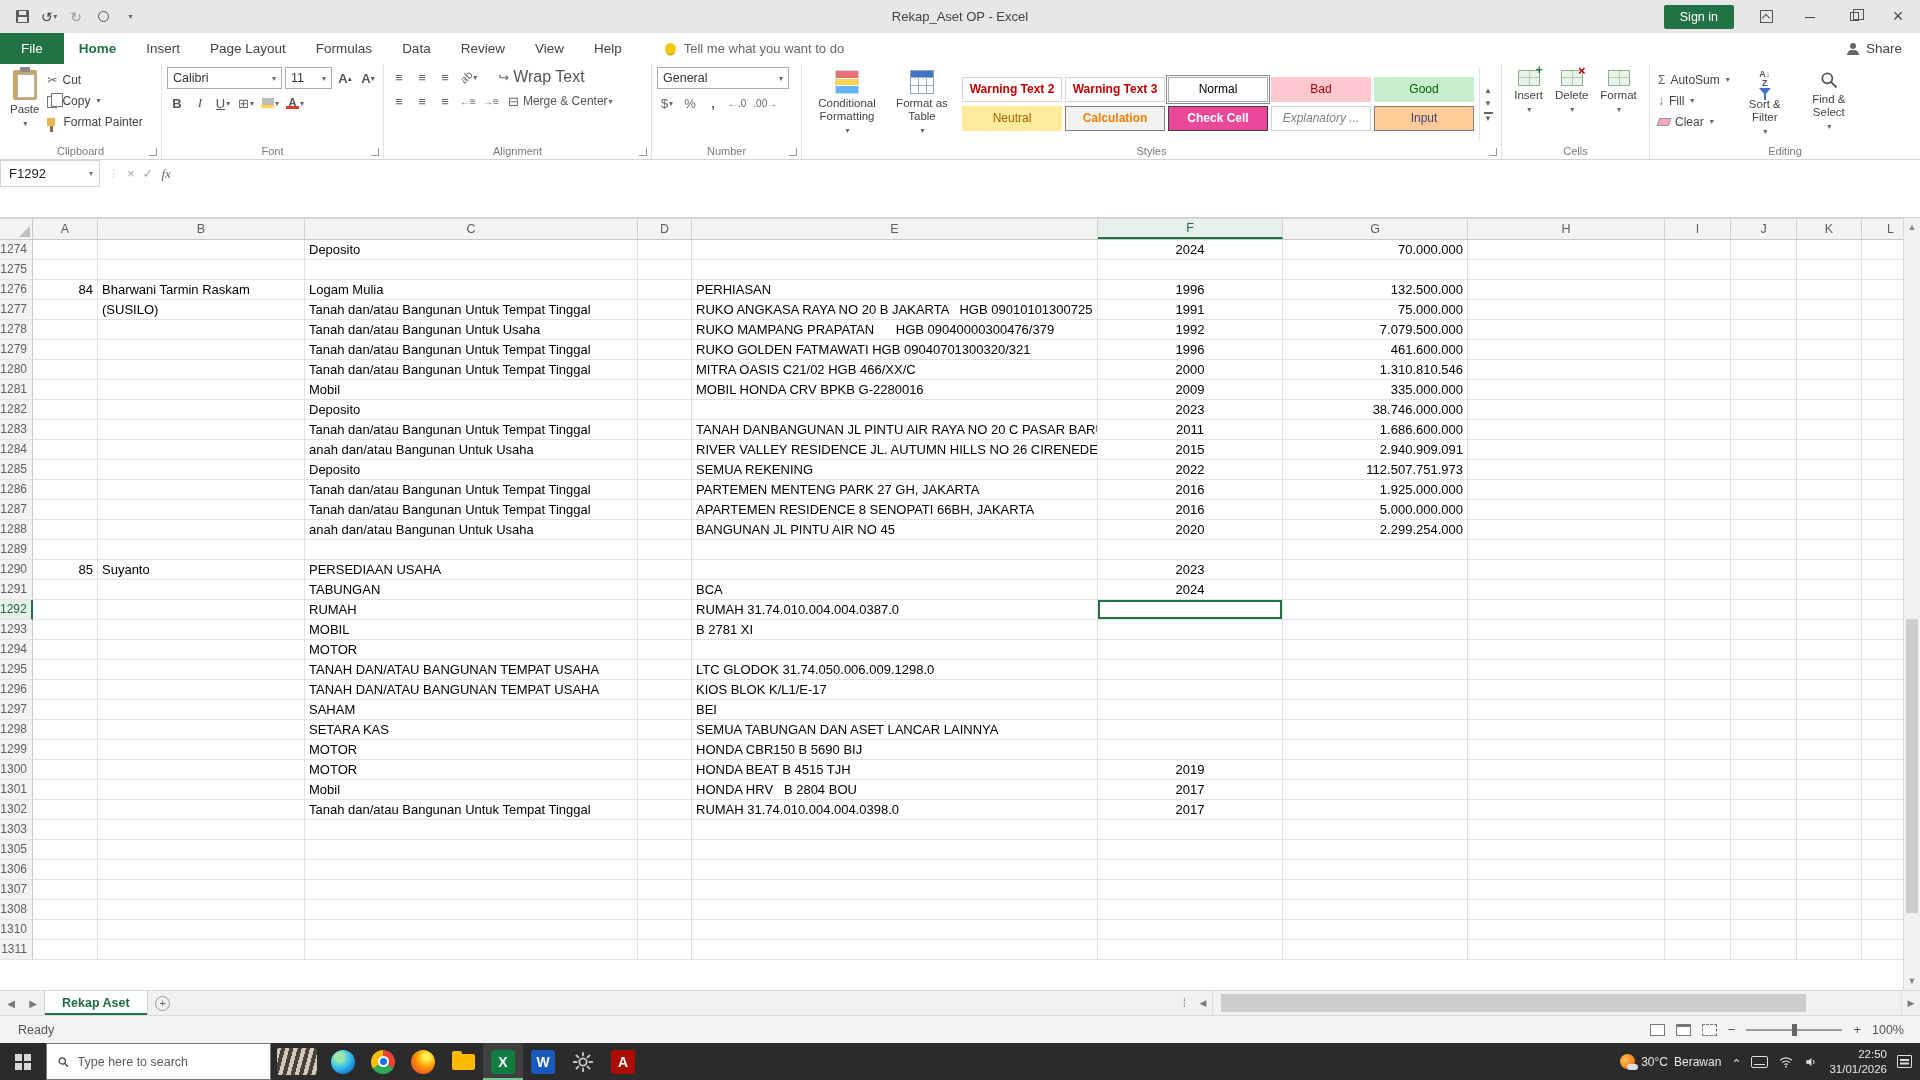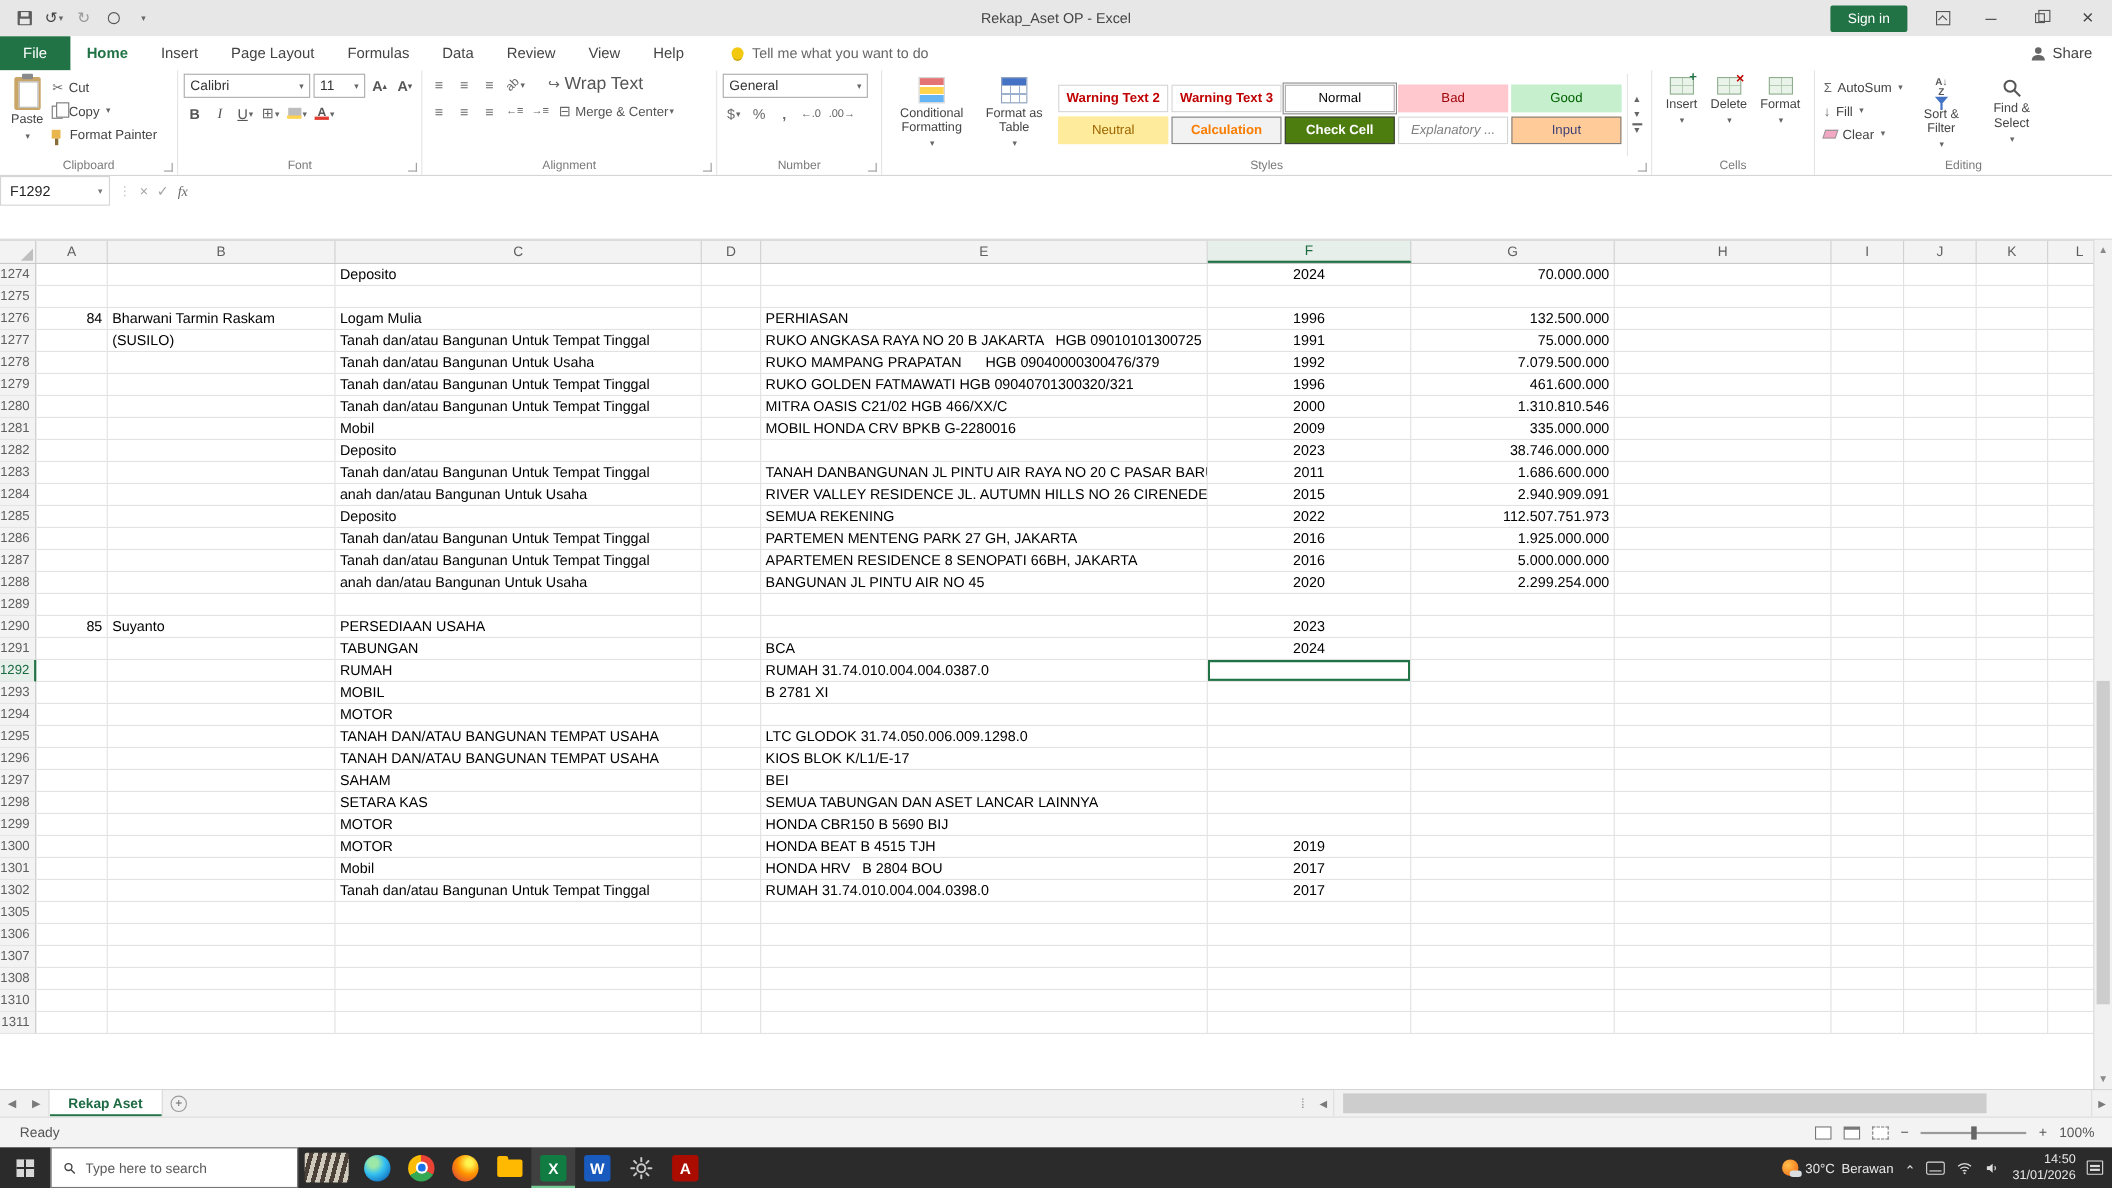--- a/index.html
+++ b/index.html
@@ -391,21 +391,21 @@
           <span class="car">▾</span>
         </div>
         <div class="gal">
             <div class="chip" style="color: rgb(192, 0, 0); background: rgb(255, 255, 255); border-color: rgb(213, 213, 213); font-weight: bold;">Warning Text 2</div>
             <div class="chip" style="color: rgb(192, 0, 0); background: rgb(255, 255, 255); border-color: rgb(213, 213, 213); font-weight: bold;">Warning Text 3</div>
             <div class="chip chip-sel" style="color: rgb(0, 0, 0); background: rgb(255, 255, 255); border-color: rgb(171, 171, 171);">Normal</div>
             <div class="chip" style="color: rgb(156, 0, 6); background: rgb(255, 199, 206); border-color: rgb(255, 199, 206);">Bad</div>
             <div class="chip" style="color: rgb(0, 97, 0); background: rgb(198, 239, 206); border-color: rgb(198, 239, 206);">Good</div>
             <div class="chip" style="color: rgb(156, 101, 0); background: rgb(255, 235, 156); border-color: rgb(255, 235, 156);">Neutral</div>
             <div class="chip" style="color: rgb(250, 125, 0); background: rgb(242, 242, 242); border-color: rgb(127, 127, 127); font-weight: bold;">Calculation</div>
-            <div class="chip" style="color: rgb(255, 255, 255); background: #4d7c0f; border-color: rgb(63, 63, 63); font-weight: bold;">Check Cell</div>
+            <div class="chip" style="color: rgb(255, 255, 255); background: #ec4899; border-color: rgb(63, 63, 63); font-weight: bold;">Check Cell</div>
             <div class="chip" style="color: rgb(127, 127, 127); background: rgb(255, 255, 255); border-color: rgb(213, 213, 213); font-style: italic;">Explanatory ...</div>
             <div class="chip" style="color: rgb(63, 63, 118); background: rgb(255, 204, 153); border-color: rgb(127, 127, 127);">Input</div>
           </div>
         <div class="galnav">
           <span>▲</span>
           <span>▼</span>
           <span style="display:flex;flex-direction:column;align-items:center">
               <span class="bar"></span>
               <span style="margin-top:3px">▼</span>
             </span>
@@ -936,20 +936,35 @@
         <div class="cell colE" style="width: 406px;">RUMAH 31.74.010.004.004.0398.0</div>
         <div class="cell colF" style="width: 185px;">2017</div>
         <div class="cell colG" style="width: 185px;"></div>
         <div class="cell colH" style="width: 197px;"></div>
         <div class="cell colI" style="width: 66px;"></div>
         <div class="cell colJ" style="width: 66px;"></div>
         <div class="cell colK" style="width: 65px;"></div>
         <div class="cell colL" style="width: 58px;"></div>
       </div>
       <div class="grow">
+        <div class="rownum">1303</div>
+        <div class="cell colA" style="width: 65px;"></div>
+        <div class="cell colB" style="width: 207px;"></div>
+        <div class="cell colC" style="width: 333px;"></div>
+        <div class="cell colD" style="width: 54px;"></div>
+        <div class="cell colE" style="width: 406px;"></div>
+        <div class="cell colF" style="width: 185px;"></div>
+        <div class="cell colG" style="width: 185px;"></div>
+        <div class="cell colH" style="width: 197px;"></div>
+        <div class="cell colI" style="width: 66px;"></div>
+        <div class="cell colJ" style="width: 66px;"></div>
+        <div class="cell colK" style="width: 65px;"></div>
+        <div class="cell colL" style="width: 58px;"></div>
+      </div>
+      <div class="grow">
         <div class="rownum">1305</div>
         <div class="cell colA" style="width: 65px;"></div>
         <div class="cell colB" style="width: 207px;"></div>
         <div class="cell colC" style="width: 333px;"></div>
         <div class="cell colD" style="width: 54px;"></div>
         <div class="cell colE" style="width: 406px;"></div>
         <div class="cell colF" style="width: 185px;"></div>
         <div class="cell colG" style="width: 185px;"></div>
         <div class="cell colH" style="width: 197px;"></div>
         <div class="cell colI" style="width: 66px;"></div>
@@ -1129,20 +1144,20 @@
           <path d="M2 9a14 14 0 0 1 20 0"></path>
           <path d="M5.5 13a9.5 9.5 0 0 1 13 0"></path>
           <path d="M9 16.5a5 5 0 0 1 6 0"></path>
           <circle cx="12" cy="20" r="1.6" fill="#ddd" stroke="none"></circle>
         </svg>
       <svg width="15" height="14" viewBox="0 0 24 24" fill="#ddd">
           <path d="M3 9v6h4l5 4V5L7 9H3z"></path>
           <path d="M15 9a4 4 0 0 1 0 6" fill="none" stroke="#ddd" stroke-width="1.8"></path>
         </svg>
       <div class="clock">
-        <div>14:50</div>
+        <div>22:50</div>
         <div>31/01/2026</div>
       </div>
       <span class="ac"></span>
     </div>
   </div>
 
 </div>
 
 </body></html>

